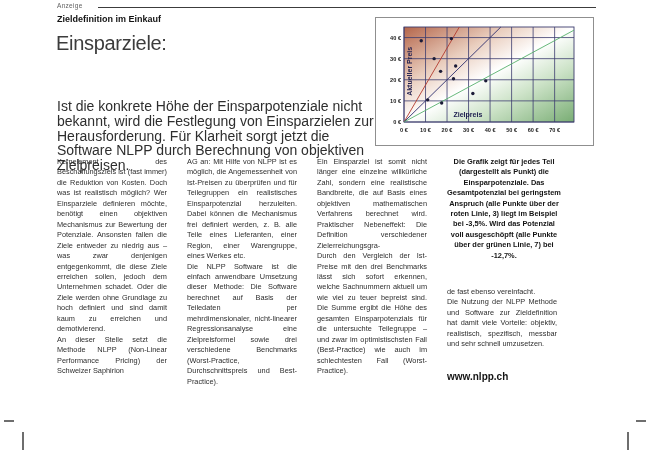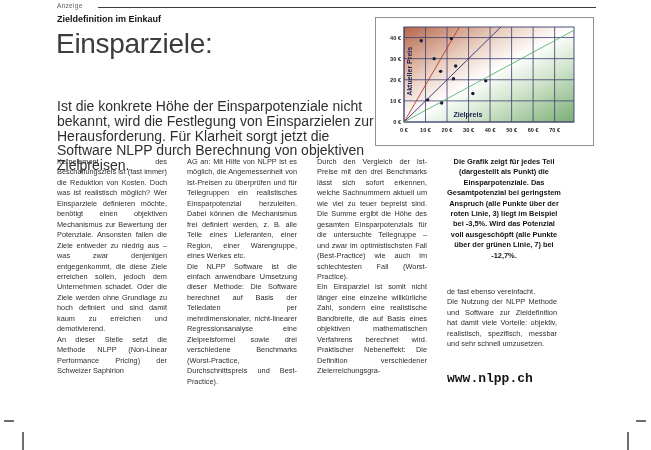--- a/index.html
+++ b/index.html
@@ -5,33 +5,33 @@
   html,body{margin:0;padding:0;}
   body{
     width:651px;height:450px;background:#ffffff;overflow:hidden;position:relative;
     font-family:"Liberation Sans","DejaVu Sans",sans-serif;color:#2b2b2b;
     -webkit-font-smoothing:antialiased;
   }
   .abs{position:absolute;}
   .anzeige{left:57px;top:2px;font-size:6.5px;color:#5f5f5f;letter-spacing:.3px;}
   .toprule{left:98px;top:7px;width:498px;height:1px;background:#3c3c3c;}
   .kicker{left:57px;top:14px;font-size:9px;font-weight:bold;color:#141414;}
-  .title{left:56px;top:30px;font-size:28px;line-height:27.5px;color:#3c3c3c;
+  .title{left:56px;top:30px;font-size:20px;line-height:27.5px;color:#3c3c3c;
          font-weight:400;letter-spacing:-0.3px;}
   .intro{left:57px;top:99px;width:321px;font-size:14px;line-height:14.8px;color:#2e2e2e;}
   .chart-box{left:375px;top:17px;width:219px;height:129px;background:#fff;
              border:1px solid #8f8f8f;box-sizing:border-box;}
   .col{top:157px;width:110px;font-size:7.35px;line-height:10.45px;
        text-align:justify;color:#2e2e2e;}
   .col p{margin:0;}
   .col1{left:57px;} .col2{left:187px;} .col3{left:317px;}
   .caption{left:447px;top:157px;width:114px;font-size:7.4px;line-height:10.4px;
            font-weight:bold;color:#141414;text-align:center;}
   .col4{left:447px;top:287px;width:110px;}
-  .website{left:447px;top:371px;font-size:13px;font-weight:bold;color:#141414;font-family:Liberation Mono, monospace;}
+  .website{left:447px;top:371px;font-size:10px;font-weight:bold;color:#141414;}
   .cropmark{background:#6e6e6e;}
   .cm-h-left{left:4px;top:420px;width:10px;height:1.5px;}
   .cm-h-right{left:636px;top:420px;width:10px;height:1.5px;}
   .cm-v-left{left:22px;top:432px;width:1.5px;height:18px;}
   .cm-v-right{left:627px;top:432px;width:1.5px;height:18px;}
 </style>
 </head>
 <body>
 
 <div class="abs" style="left:0;top:0;width:651px;height:360px;">
@@ -106,22 +106,22 @@
     <p>Kernelement des Beschaffungsziels ist (fast immer) die Reduktion von Kosten. Doch was ist realistisch möglich? Wer Einsparziele definieren möchte, benötigt einen objektiven Mechanismus zur Bewertung der Potenziale. Ansonsten fallen die Ziele entweder zu niedrig aus – was zwar denjenigen entgegenkommt, die diese Ziele erreichen sollen, jedoch dem Unternehmen schadet. Oder die Ziele werden ohne Grundlage zu hoch definiert und sind damit kaum zu erreichen und demotivierend.</p>
     <p>An dieser Stelle setzt die Methode NLPP (Non-Linear Performance Pricing) der Schweizer Saphirion</p>
   </div>
 
   <div class="abs col col2">
     <p>AG an: Mit Hilfe von NLPP ist es möglich, die Angemessenheit von Ist-Preisen zu überprüfen und für Teilegruppen ein realistisches Einsparpotenzial herzuleiten. Dabei können die Mechanismus frei definiert werden, z. B. alle Teile eines Lieferanten, einer Region, einer Warengruppe, eines Werkes etc.</p>
     <p>Die NLPP Software ist die einfach anwendbare Umsetzung dieser Methode: Die Software berechnet auf Basis der Teiledaten per mehrdimensionaler, nicht-linearer Regressionsanalyse eine Zielpreisformel sowie drei verschiedene Benchmarks (Worst-Practice, Durchschnittspreis und Best-Practice).</p>
   </div>
 
   <div class="abs col col3">
+    <p>Ein Einsparziel ist somit nicht länger eine einzelne willkürliche Zahl, sondern eine realistische Bandbreite, die auf Basis eines objektiven mathematischen Verfahrens berechnet wird. Praktischer Nebeneffekt: Die Definition verschiedener Zielerreichungsgra-</p>
     <p>Durch den Vergleich der Ist-Preise mit den drei Benchmarks lässt sich sofort erkennen, welche Sachnummern aktuell um wie viel zu teuer bepreist sind. Die Summe ergibt die Höhe des gesamten Einsparpotenzials für die untersuchte Teilegruppe – und zwar im optimistischsten Fall (Best-Practice) wie auch im schlechtesten Fall (Worst-Practice).</p>
-    <p>Ein Einsparziel ist somit nicht länger eine einzelne willkürliche Zahl, sondern eine realistische Bandbreite, die auf Basis eines objektiven mathematischen Verfahrens berechnet wird. Praktischer Nebeneffekt: Die Definition verschiedener Zielerreichungsgra-</p>
   </div>
 
   <div class="abs caption">Die Grafik zeigt für jedes Teil (dargestellt als Punkt) die Einsparpotenziale. Das Gesamtpotenzial bei geringstem Anspruch (alle Punkte über der roten Linie, 3) liegt im Beispiel bei -3,5%. Wird das Potenzial voll ausgeschöpft (alle Punkte über der grünen Linie, 7) bei -12,7%.</div>
 
   <div class="abs col col4">
     <p>de fast ebenso vereinfacht.</p>
     <p>Die Nutzung der NLPP Methode und Software zur Zieldefinition hat damit viele Vorteile: objektiv, realistisch, spezifisch, messbar und sehr schnell umzusetzen.</p>
   </div>
 
   <div class="abs website">www.nlpp.ch</div>

